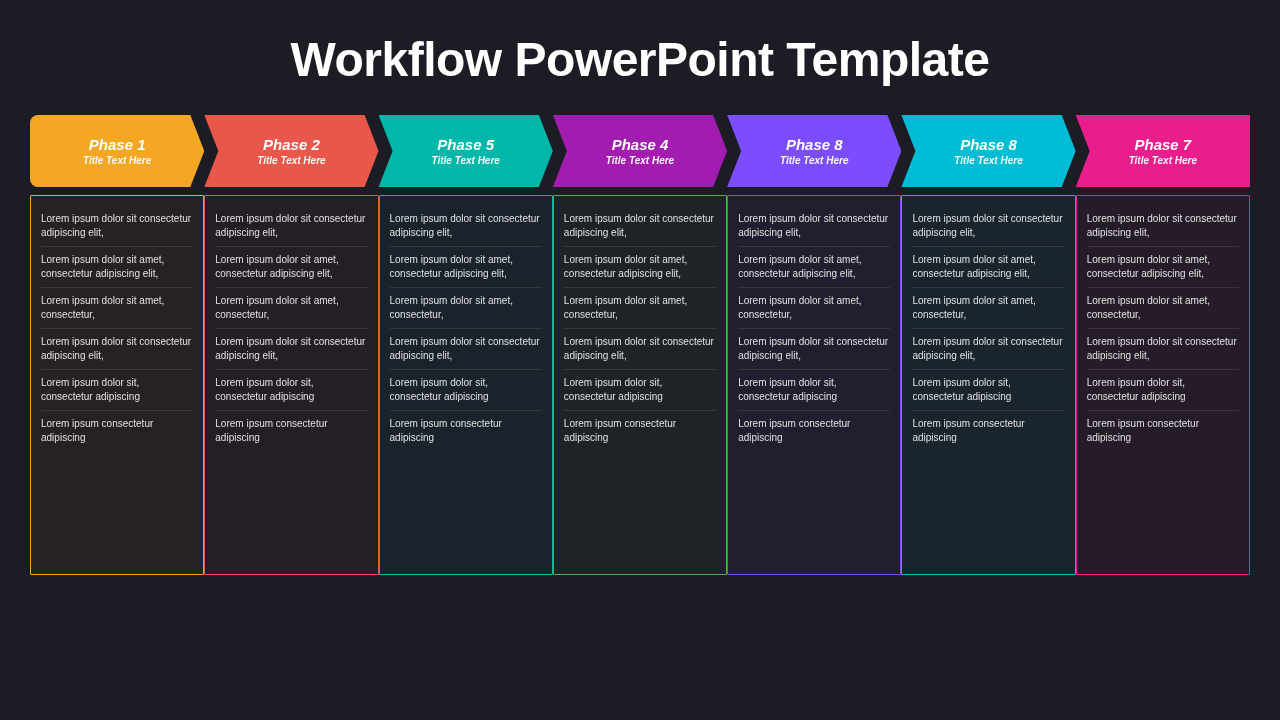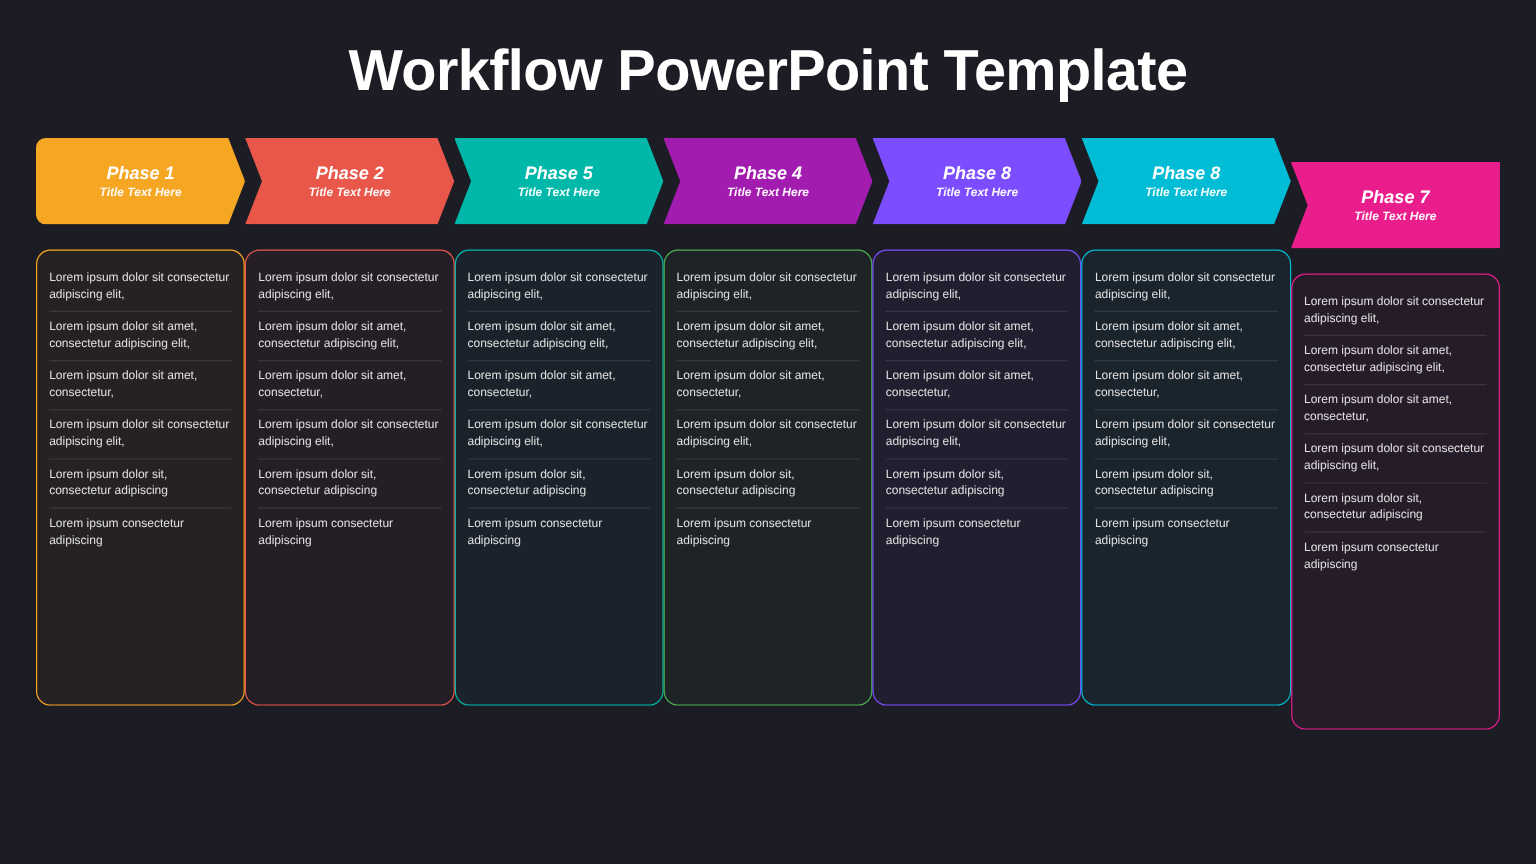--- a/index.html
+++ b/index.html
@@ -57,40 +57,39 @@
       font-style: italic;
     }
 
     .phase-column:first-child .phase-header {
       clip-path: polygon(0 0, calc(100% - 14px) 0, 100% 50%, calc(100% - 14px) 100%, 0 100%, 0 50%);
       border-radius: 8px 0 0 8px;
     }
 
     .phase-column:last-child .phase-header {
       clip-path: polygon(0 0, 100% 0, 100% 50%, 100% 100%, 0 100%, 14px 50%);
-      margin-top: 20px;
     }
 
     .phase-header .phase-label {
       font-size: 15px;
       font-weight: 900;
       line-height: 1.2;
     }
 
     .phase-header .phase-subtitle {
       font-size: 10px;
       font-weight: 600;
       line-height: 1.3;
       opacity: 0.95;
     }
 
     
     .phase-body {
-      border-radius: 12px;
-      margin-top: 21px;
+      border-radius: 1px;
+      margin-top: 8px;
       padding: 10px 10px;
       min-height: 380px;
     }
 
     .phase-item {
       font-size: 10px;
       color: #e0e0e0;
       line-height: 1.4;
       padding: 6px 0;
       border-bottom: 1px solid rgba(255,255,255,0.1);

